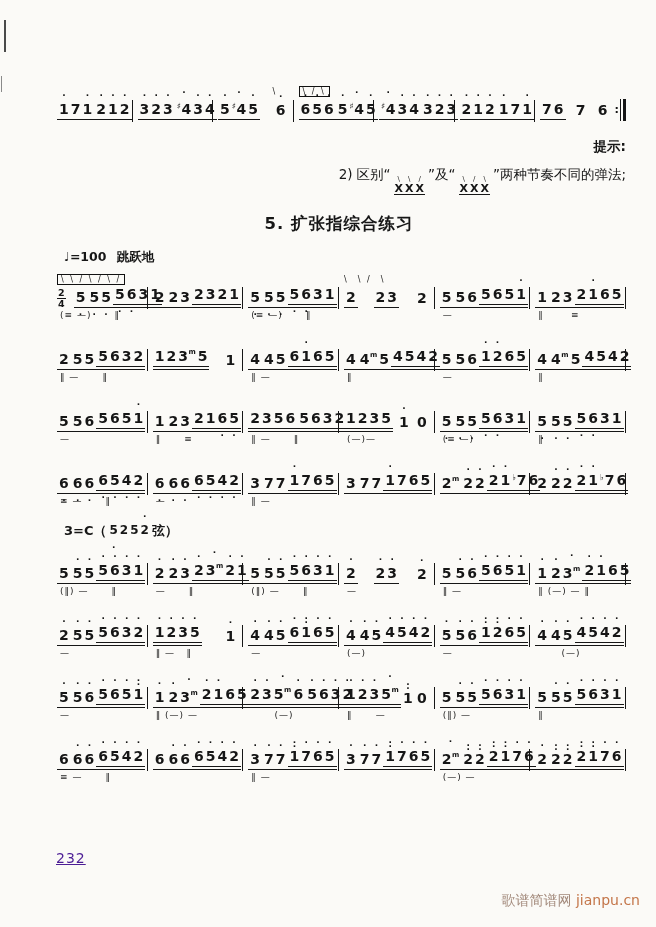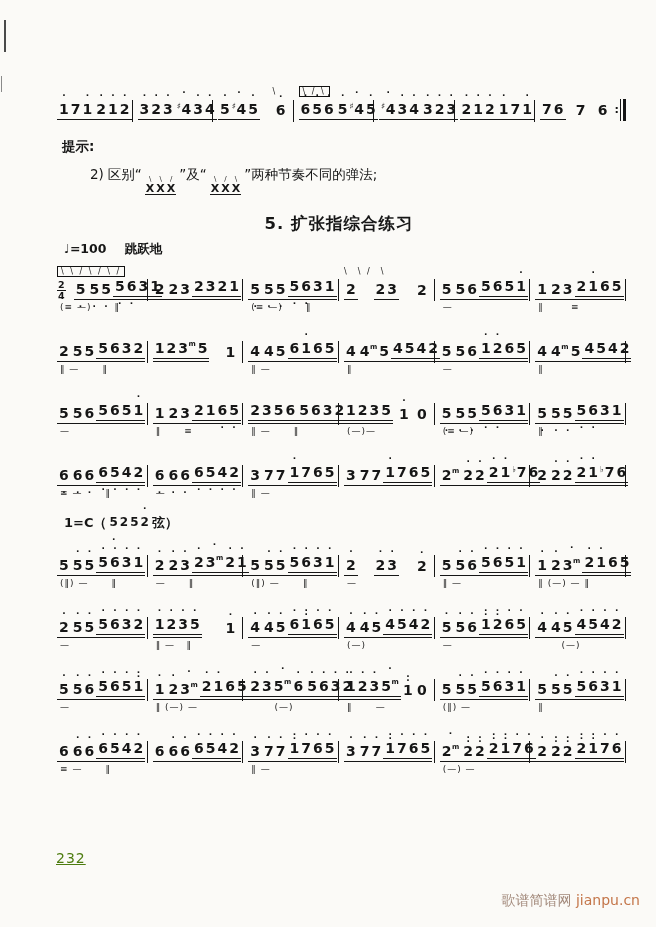--- a/index.html
+++ b/index.html
@@ -35,40 +35,40 @@
   .coda .bar{margin-top:14px;}
   .rpt{display:flex;align-items:center;height:22px;margin-top:13px;flex:0 0 auto;}
   .rpt .rdots{font-size:11px;font-weight:bold;margin-right:1px;line-height:10px;}
   .rpt .thin{width:1px;background:#161616;height:22px;margin-right:2px;}
   .rpt .thick{width:3px;background:#161616;height:22px;}
   .meter{display:inline-flex;flex-direction:column;align-items:center;font-size:9.5px;font-weight:bold;
          line-height:1.05;margin-right:8px;transform:translateY(1px);}
   .meter .mt{border-bottom:1px solid #161616;padding:0 1px;}
 
   
-  .tips{margin:14px 0 0 10px;font-size:13.5px;line-height:1.55;}
+  .tips{margin:14px 0 0 18px;font-size:13.5px;line-height:1.55;text-align:right;}
   .tips-label{font-weight:bold;margin-bottom:4px;}
   .tip-item{margin:7px 0 0 28px;}
   .tip-num{margin-right:4px;}
   .xpat{display:inline-flex;margin:0 3px;border-bottom:1.5px solid #161616;vertical-align:-2px;}
   .xp{display:inline-flex;flex-direction:column;align-items:center;margin:0 1px;line-height:1;}
   .xs{font-size:7px;height:7px;}
   .xl{font-weight:bold;font-size:11px;}
   .bbox{display:inline-block;border:1px solid #161616;font-weight:bold;font-size:11px;
         padding:0 3px;line-height:13px;margin-right:3px;vertical-align:1px;}
   .tipnote{font-weight:bold;}
-  .title{text-align:center;font-size:16.5px;font-weight:bold;margin:18px 0 6px 0;letter-spacing:1px;}
+  .title{text-align:center;font-size:16.5px;font-weight:bold;margin:18px 0 14px 0;letter-spacing:1px;}
   .keyline{font-size:13px;font-weight:bold;margin:4px 0 6px 12px;}
   .tempoline{font-size:12.5px;font-weight:bold;margin:0 0 8px 12px;}
-  .tempoline .mood{margin-left:14px;}
+  .tempoline .mood{margin-left:6px;}
   .keyline2{font-size:13px;font-weight:bold;margin:6px 0 10px 12px;display:flex;align-items:center;}
   .keyline2 .tun{display:inline-flex;margin:0 2px;}
   .keyline2 .note{font-size:12px;min-width:8px;}
 
-  .pagenum{position:absolute;left:56px;top:850px;font-size:14px;letter-spacing:1px;color:#4d7c0f;text-decoration:underline;}
+  .pagenum{position:absolute;left:56px;top:850px;font-size:14px;letter-spacing:1px;color:#4c1d95;text-decoration:underline;}
   .watermark{position:absolute;right:16px;top:892px;font-size:14px;color:#a38a7c;text-align:center;}
   .watermark .wm2{color:#c4764a;}
 </style>
 </head>
 <body>
 
 <div class="page">
   <div class="tick t1"></div>
   <div class="tick t2"></div>
 
@@ -711,21 +711,21 @@
               <span class="note">6</span>
             </span>
           </div>
           <div class="m-below"></div>
         </div>
         <div class="bar"></div>
       </div>
     </div>
 
   <div class="keyline2">
-    <span>1=C</span>
+    <span>3=C</span>
     <span>（</span>
     <span id="tuning" class="tun">
         <span class="note">5<span class="dots-b">·</span></span>
         <span class="note">2</span>
         <span class="note">5</span>
         <span class="note">2<span class="dots-a">·</span></span>
       </span>
     <span>弦</span>
     <span>）</span>
   </div>

